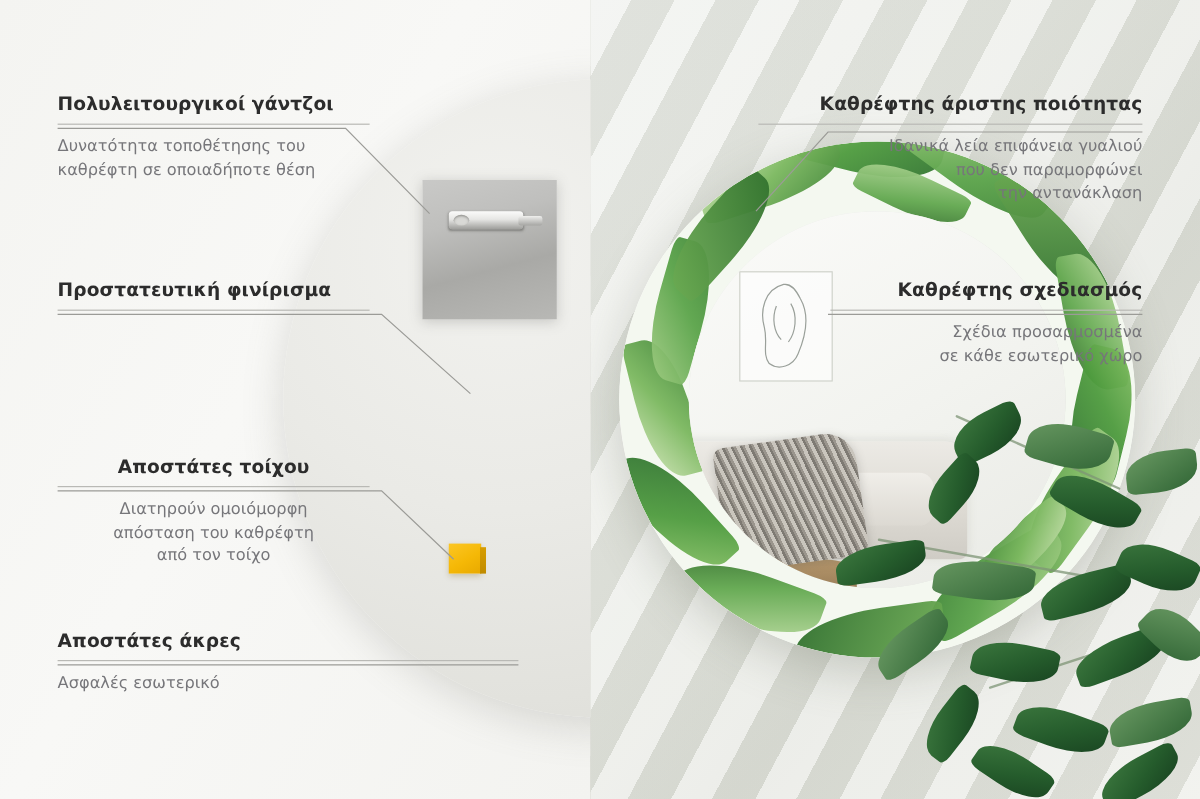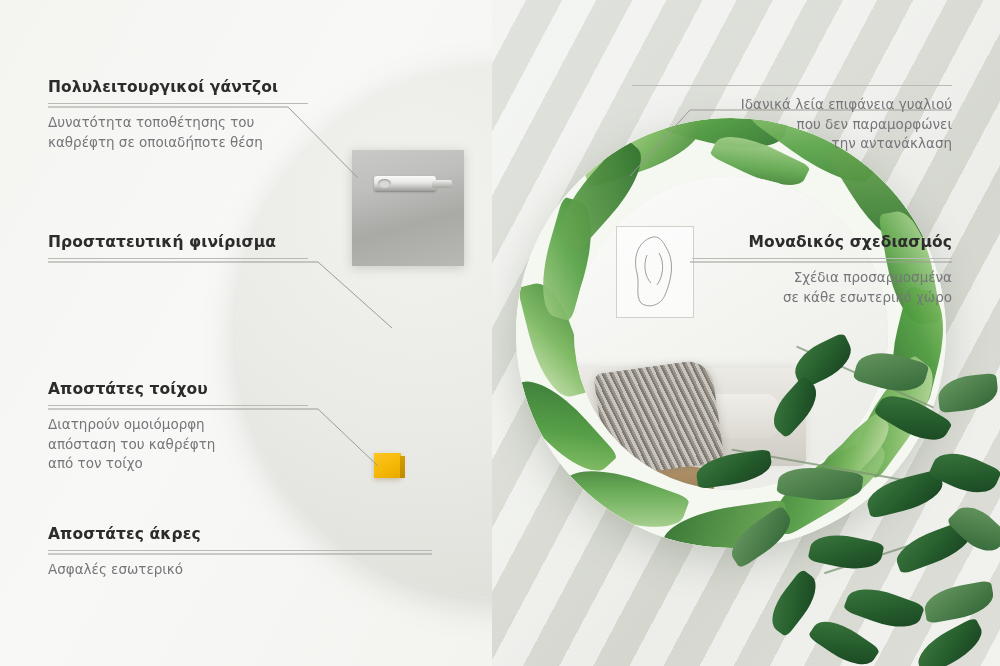--- a/index.html
+++ b/index.html
@@ -216,36 +216,37 @@
     <div class="title">Πολυλειτουργικοί γάντζοι</div>
     <div class="rule"></div>
     <div class="desc">Δυνατότητα τοποθέτησης του<br>καθρέφτη σε οποιαδήποτε θέση</div>
   </div>
 
   <div class="callout" style="left:48px;top:233px;width:260px;">
     <div class="title">Προστατευτική φινίρισμα</div>
     <div class="rule"></div>
   </div>
 
-  <div class="callout" style="left:48px;top:380px;width:260px;">
+  <div class="callout" style="left:48px;top:380px;width:260px;text-align:center;">
     <div class="title">Αποστάτες τοίχου</div>
     <div class="rule"></div>
     <div class="desc">Διατηρούν ομοιόμορφη<br>απόσταση του καθρέφτη<br>από τον τοίχο</div>
   </div>
 
   <div class="callout" style="left:48px;top:525px;width:384px;">
     <div class="title">Αποστάτες άκρες</div>
     <div class="rule"></div>
     <div class="desc">Ασφαλές εσωτερικό</div>
   </div>
 
   <div class="callout right" style="left:632px;top:78px;width:320px;">
+    <div class="title">Καθρέφτης άριστης ποιότητας</div>
     <div class="rule"></div>
     <div class="desc">Ιδανικά λεία επιφάνεια γυαλιού<br>που δεν παραμορφώνει<br>την αντανάκλαση</div>
   </div>
 
   <div class="callout right" style="left:692px;top:233px;width:260px;">
-    <div class="title">Μοναδικός σχεδιασμός</div>
+    <div class="title">Καθρέφτης σχεδιασμός</div>
     <div class="rule"></div>
     <div class="desc">Σχέδια προσαρμοσμένα<br>σε κάθε εσωτερικό χώρο</div>
   </div>
 
 </div>
 
 </body></html>

